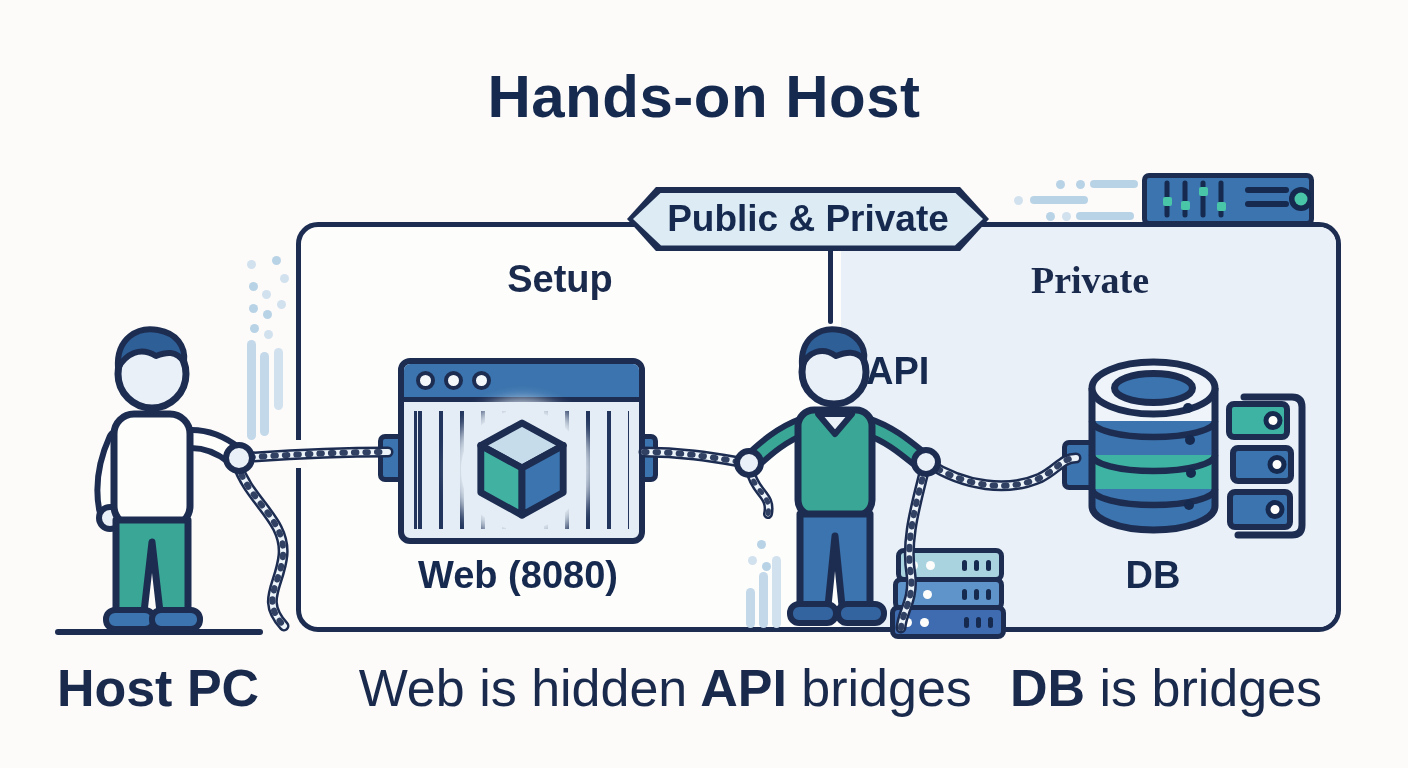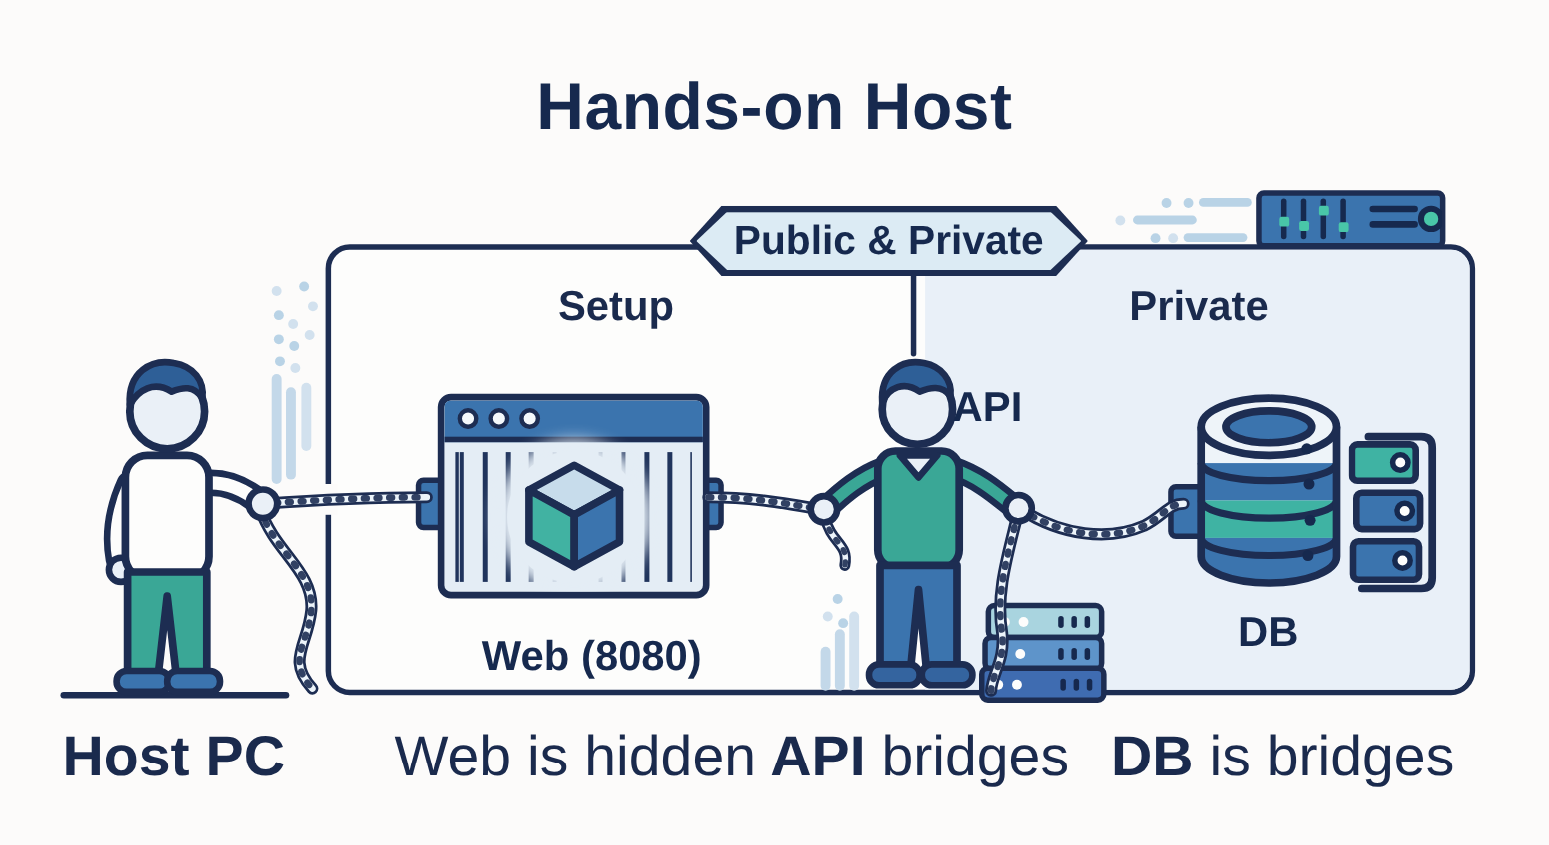--- a/index.html
+++ b/index.html
@@ -152,21 +152,21 @@
     <circle cx="150" cy="21" r="6.5" fill="#49c6a8"></circle>
   </svg>
 </div>
 
 <div class="abs banner-outer">
   <div class="banner-inner">Public &amp; Private</div>
 </div>
 <div class="abs divider"></div>
 
 <div class="abs zone-label" style="left:460px;top:258px;width:200px;text-align:center;">Setup</div>
-<div class="abs zone-label" style="left:990px;top:258px;width:200px;text-align:center;">Private</div>
+<div class="abs zone-label" style="left:990px;top:258px;width:200px;text-align:center;font-family:Liberation Serif, serif;">Private</div>
 
 <div class="abs ground"></div>
 
 <div class="abs tab" style="left:378px;top:434px;width:20px;height:38px;"></div>
 <div class="abs tab" style="left:628px;top:434px;width:20px;height:38px;"></div>
 <div class="abs browser">
   <div class="browser-bar">
     <div class="browser-dot"></div>
     <div class="browser-dot"></div>
     <div class="browser-dot"></div>
@@ -178,21 +178,21 @@
       <svg width="96" height="102" viewBox="0 0 96 104">
         <g stroke="#1d2d52" stroke-width="7" stroke-linejoin="round">
           <path d="M48,4 L90,27 L48,50 L6,27 Z" fill="#c7dceb"></path>
           <path d="M6,27 L48,50 L48,98 L6,75 Z" fill="#41b2a2"></path>
           <path d="M90,27 L48,50 L48,98 L90,75 Z" fill="#3b74ae"></path>
         </g>
       </svg>
     </div>
   </div>
 </div>
-<div class="abs node-label" style="left:398px;top:576px;width:240px;text-align:right;">Web (8080)</div>
+<div class="abs node-label" style="left:398px;top:554px;width:240px;text-align:center;">Web (8080)</div>
 
 <div class="abs tab" style="left:1062px;top:440px;width:24px;height:40px;"></div>
 <div class="abs" style="left:1086px;top:358px;">
   <svg width="135" height="180" viewBox="0 0 135 180">
     <defs>
       <clipPath id="cylclip">
         <path d="M6,30 L129,30 L129,148 A61.5,24 0 0 1 6,148 Z"></path>
       </clipPath>
     </defs>
     <g clip-path="url(#cylclip)">

